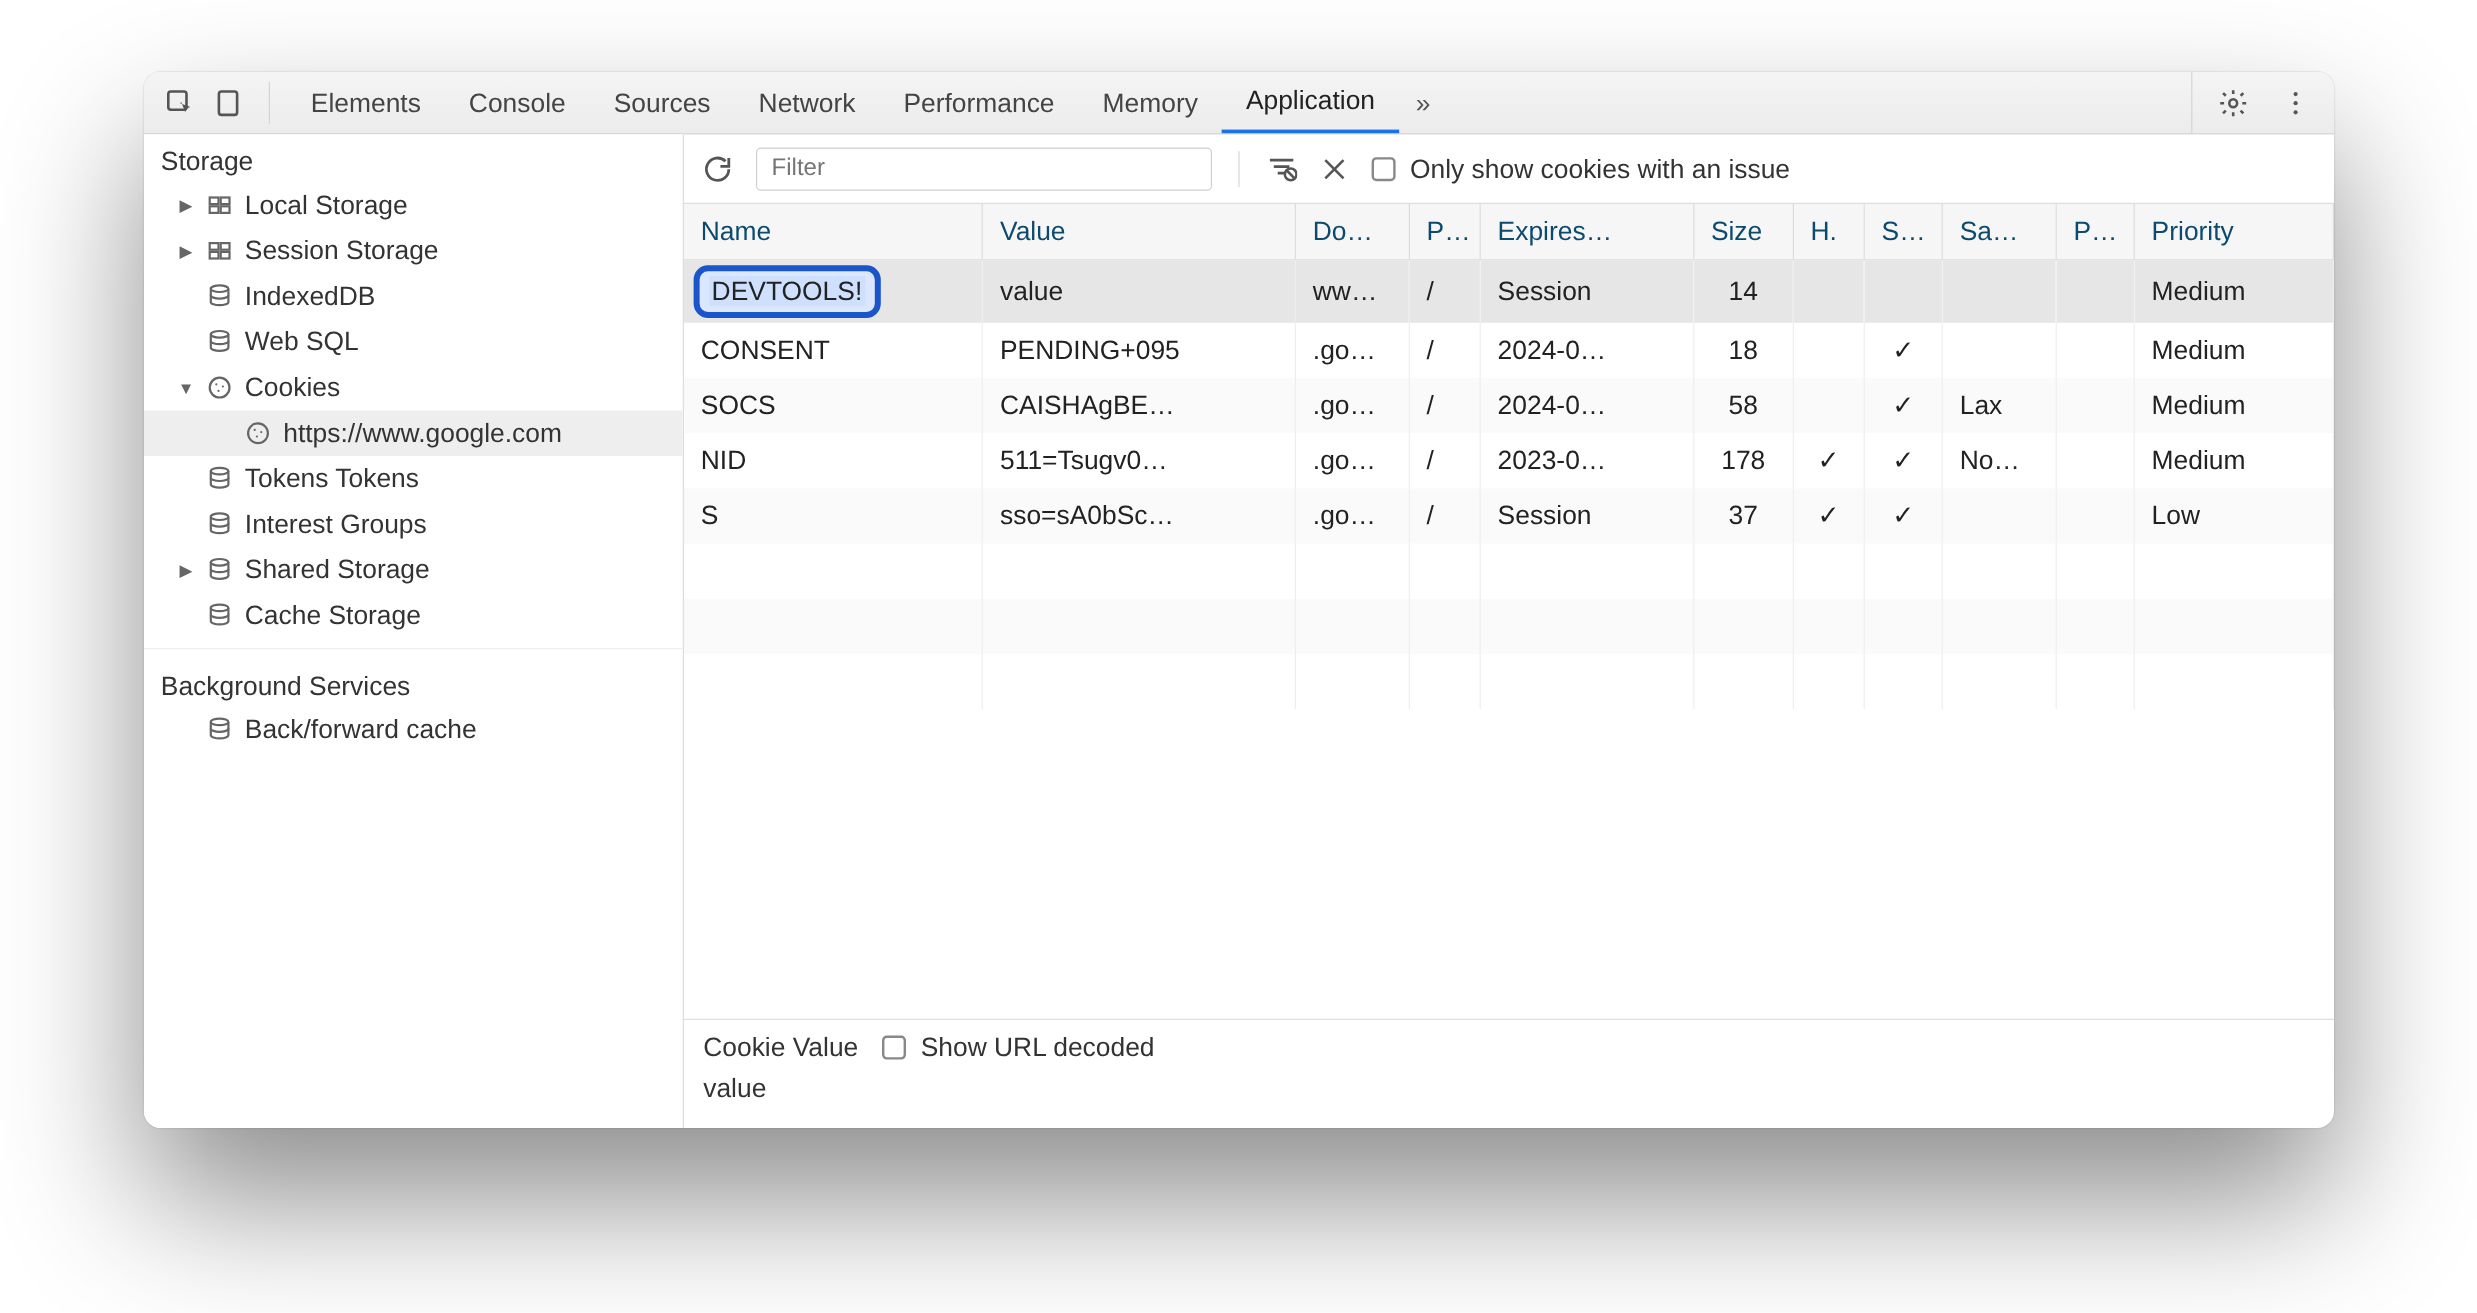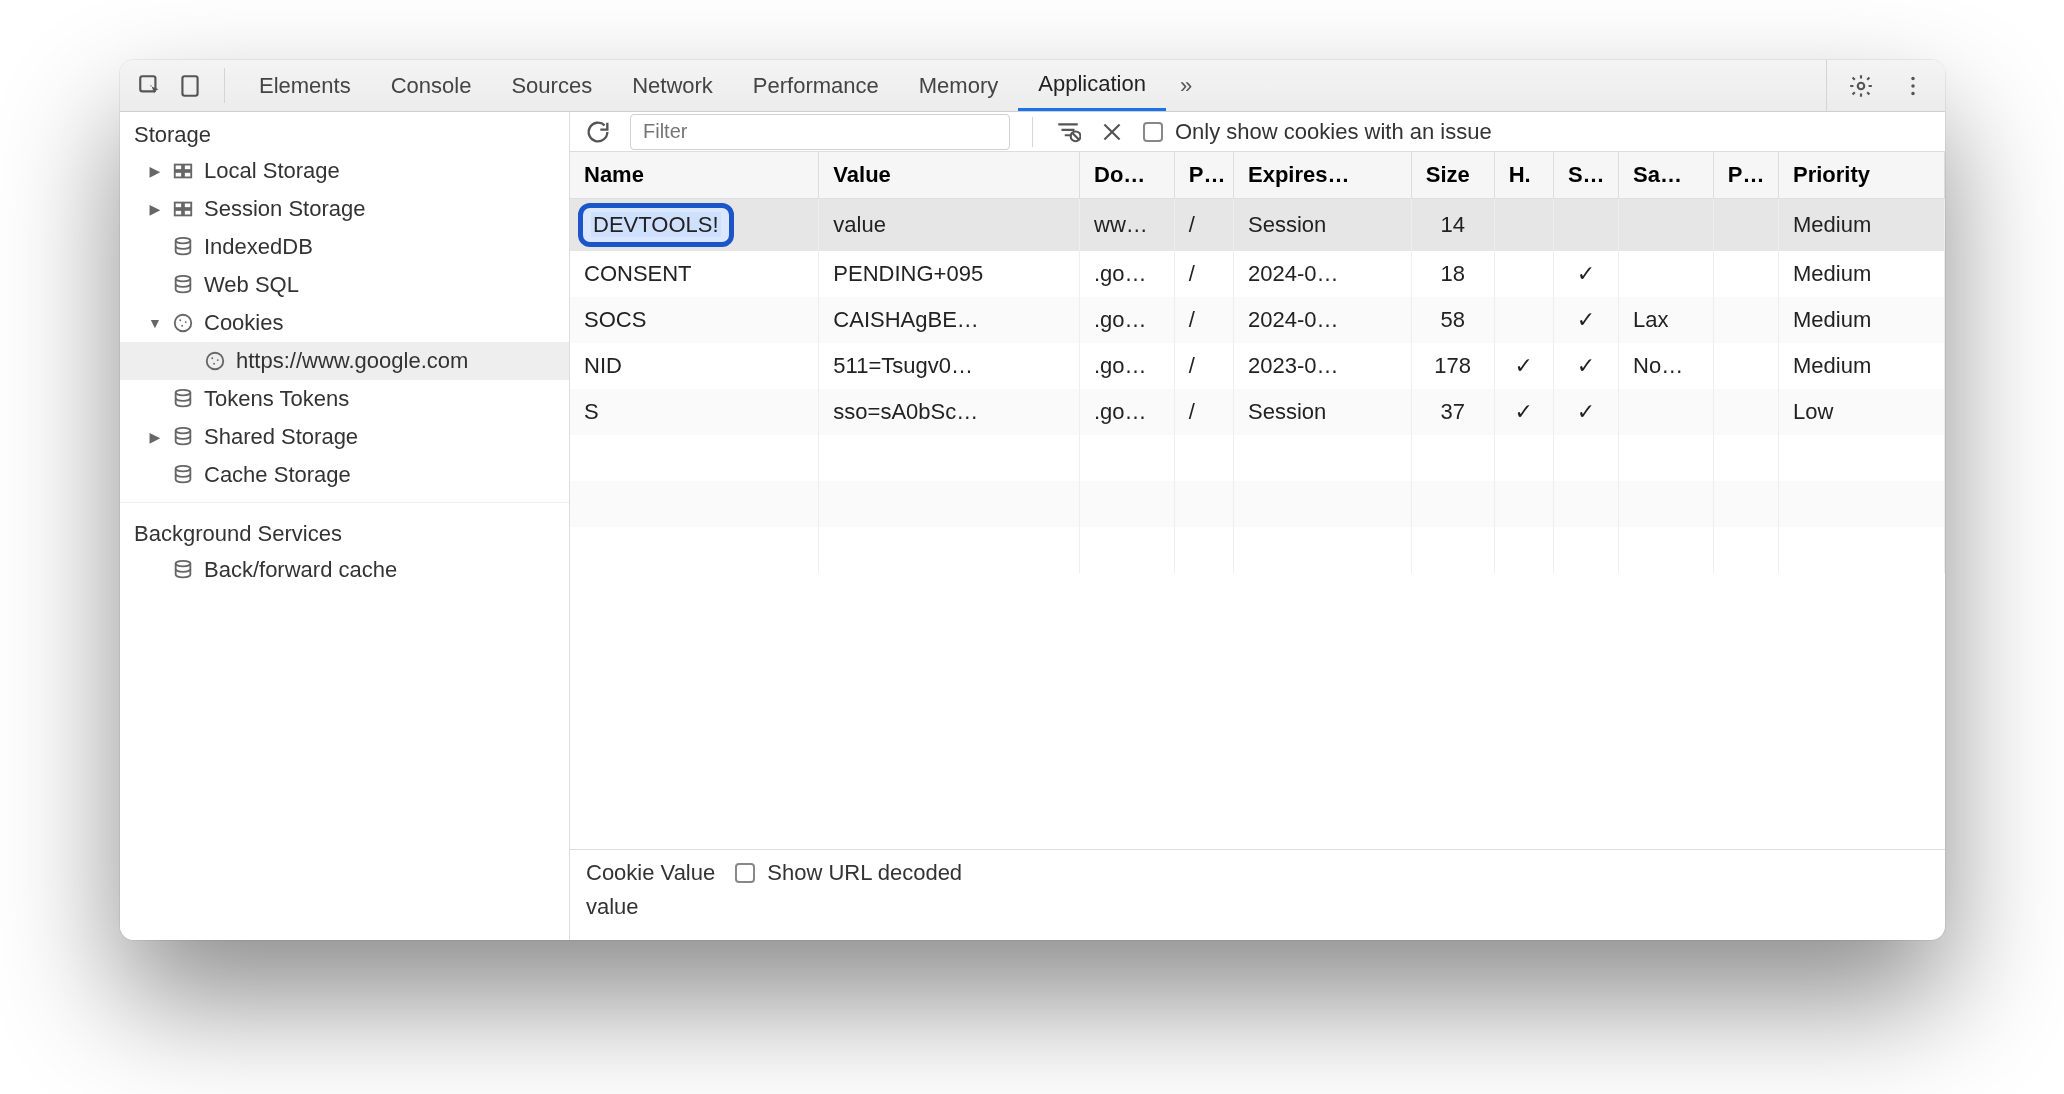--- a/index.html
+++ b/index.html
@@ -36,30 +36,30 @@
   .tree-item .arrow { width: 14px; display:inline-flex; justify-content:center; color:#666; font-size:14px;}
   .tree-item .spacer { width:14px; display:inline-block; }
   .tree-item .icon { width:22px; height:22px; color:#666; display:inline-flex; justify-content:center; align-items:center;}
   .tree-item.selected { background:#eeeeee; }
   .tree-item.indent1 { padding-left: 28px; }
   .tree-item.indent2 { padding-left: 60px; }
   .tree-item .label { color:#333; }
 
   
   .rightpanel { flex:1; display:flex; flex-direction:column; min-width:0; }
-  .toolbar { height:40px; border-bottom:1px solid #ddd; display:flex; align-items:center; padding:16px 14px; gap:18px; font-size:22px; color:#333;}
+  .toolbar { height:58px; border-bottom:1px solid #ddd; display:flex; align-items:center; padding:16px 14px; gap:18px; font-size:22px; color:#333;}
   .toolbar .refresh { color:#555; width:28px; display:flex; justify-content:center; align-items:center; cursor:pointer; }
   .toolbar input[type=text] { width: 380px; height:36px; padding:0 12px; border:1px solid #d0d0d0; border-radius:4px; font-size:20px; color:#555; background:#fff;}
   .toolbar .vdiv { width:1px; height:30px; background:#d8d8d8; margin:0 4px;}
   .chk { width:20px; height:20px; border:2px solid #888; border-radius:4px; display:inline-block; margin-right:8px; vertical-align:middle;}
   .ticon { width:26px; height:26px; display:flex; justify-content:center; align-items:center; color:#555; cursor:pointer;}
 
   .table-wrap { flex:1; overflow:auto; }
   table.cookies { border-collapse:collapse; width:100%; font-size:22px; color:#222; table-layout:fixed;}
-  table.cookies th { text-align:left; font-weight:700; color:#000000; background:#f6f6f6; padding:10px 14px; border-right:1px solid #ddd; border-bottom:1px solid #ddd; white-space:nowrap; overflow:hidden; text-overflow:ellipsis;}
+  table.cookies th { text-align:left; font-weight:400; color:#0c4a6e; background:#f6f6f6; padding:10px 14px; border-right:1px solid #ddd; border-bottom:1px solid #ddd; white-space:nowrap; overflow:hidden; text-overflow:ellipsis;}
   table.cookies td { padding:10px 14px; border-right:1px solid #eee; white-space:nowrap; overflow:hidden; text-overflow:ellipsis;}
   table.cookies tbody tr:nth-child(odd){ background:#fafafa; }
   table.cookies tbody tr.selected { background:#e6e6e6; }
   table.cookies td.num { text-align:center; }
   table.cookies td.tick { text-align:center; }
 
   .name-edit { display:inline-block; border:5px solid #1a56c9; border-radius:12px; padding:4px 8px; background:#dbe7ff; margin:-6px -6px -6px -6px; position:relative; z-index:2;}
   .name-edit span { background:#cfe0ff; padding:0 2px; }
 
   .footer { border-top:1px solid #ddd; padding:10px 16px 20px 16px; font-size:22px; color:#333;}
@@ -195,20 +195,31 @@
             <div class="tree-item indent1">
               <span class="spacer"></span>
               <span class="icon">
                 <svg viewBox="0 0 24 24" width="22" height="22">
                   <ellipse cx="12" cy="5" rx="8" ry="3"></ellipse>
                   <path d="M4 5v6c0 1.7 3.6 3 8 3s8-1.3 8-3V5"></path>
                   <path d="M4 11v6c0 1.7 3.6 3 8 3s8-1.3 8-3v-6"></path>
                 </svg>
               </span>
               <span class="label">Tokens Tokens</span>
+            </div>
+            <div class="tree-item indent1">
+              <span class="spacer"></span>
+              <span class="icon">
+                <svg viewBox="0 0 24 24" width="22" height="22">
+                  <ellipse cx="12" cy="5" rx="8" ry="3"></ellipse>
+                  <path d="M4 5v6c0 1.7 3.6 3 8 3s8-1.3 8-3V5"></path>
+                  <path d="M4 11v6c0 1.7 3.6 3 8 3s8-1.3 8-3v-6"></path>
+                </svg>
+              </span>
+              <span class="label">Interest Groups</span>
             </div>
             <div class="tree-item indent1">
               <span class="arrow">▶</span>
               <span class="icon">
                 <svg viewBox="0 0 24 24" width="22" height="22">
                   <ellipse cx="12" cy="5" rx="8" ry="3"></ellipse>
                   <path d="M4 5v6c0 1.7 3.6 3 8 3s8-1.3 8-3V5"></path>
                   <path d="M4 11v6c0 1.7 3.6 3 8 3s8-1.3 8-3v-6"></path>
                 </svg>
               </span>

